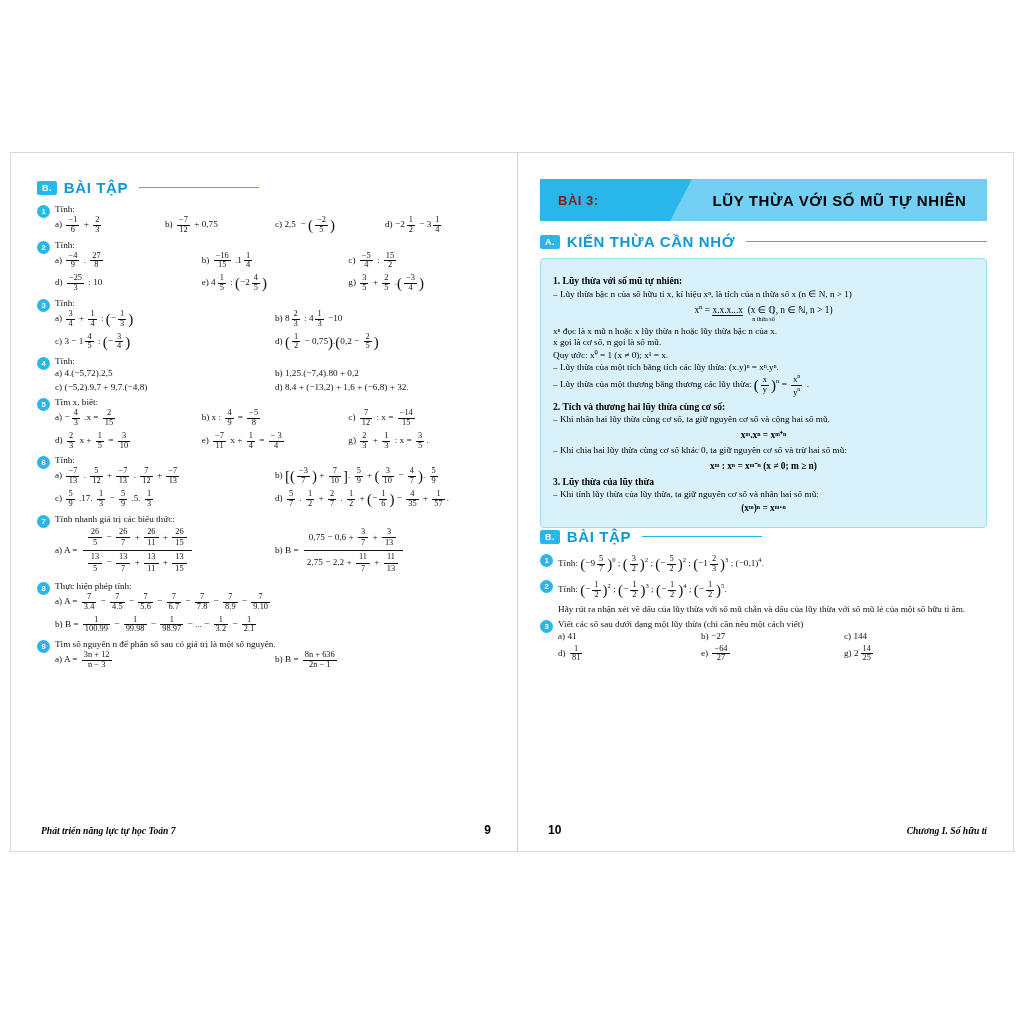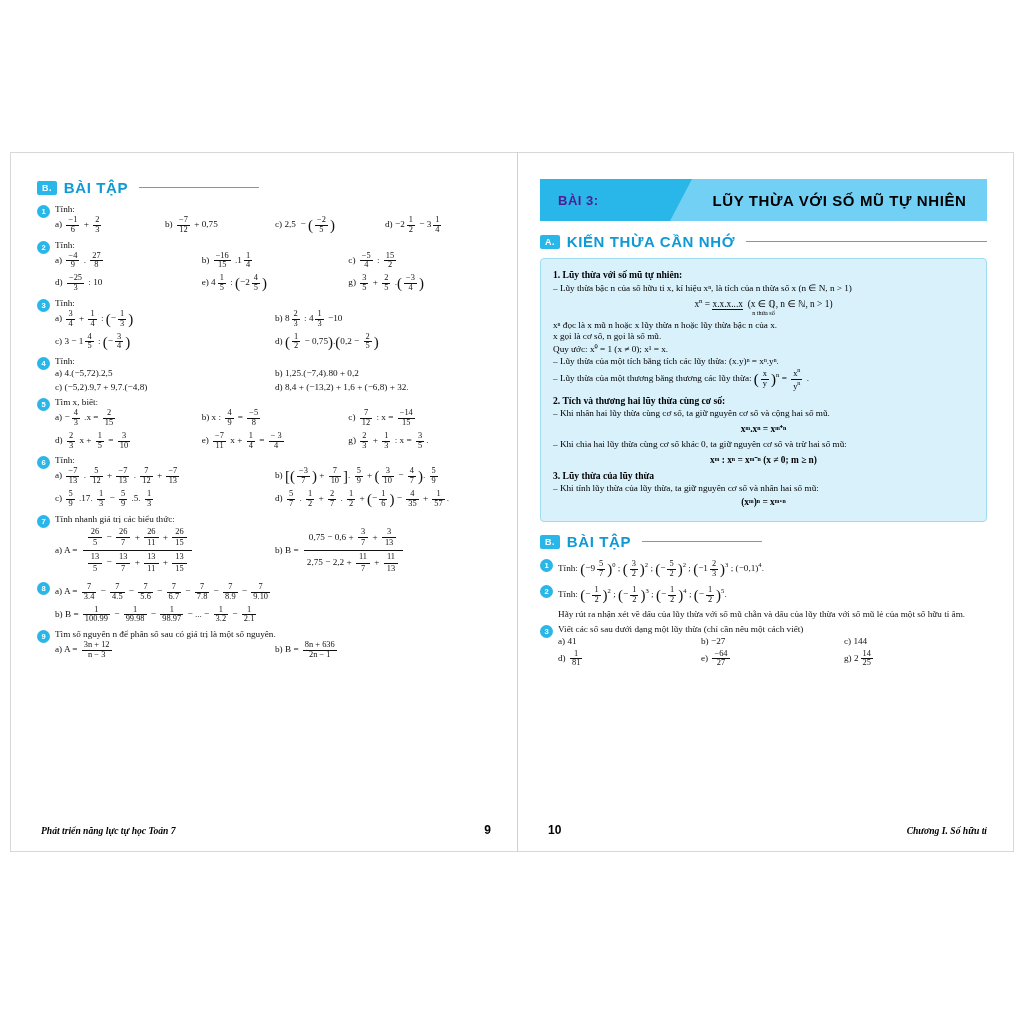--- a/index.html
+++ b/index.html
@@ -119,21 +119,21 @@
   .banner {
     position: relative;
     height: 42px;
     display: flex;
     align-items: stretch;
     margin-bottom: 12px;
   }
   .banner-left {
     background: #29b6e8;
     width: 112px;
-    color: #4c1d95;
+    color: #7f1d1d;
     font-family: "Liberation Sans", sans-serif;
     font-weight: bold;
     font-size: 13px;
     display: flex;
     align-items: center;
     padding-left: 18px;
     letter-spacing: .5px;
   }
   .banner-wedge {
     width: 22px;
@@ -151,23 +151,23 @@
     align-items: center;
     justify-content: center;
     letter-spacing: .6px;
     margin-left: -22px;
     padding-left: 22px;
   }
   .knowledge-box {
     background: #d9f1fb;
     border: 1px solid #9fdcf2;
     border-radius: 4px;
-    padding: 6px 12px 10px 12px;
+    padding: 12px 12px 10px 12px;
     margin-top: 4px;
-    margin-bottom: 11px;
+    margin-bottom: 0;
   }
   .kb-h { font-weight: bold; font-size: 9.6px; margin: 4px 0 2px 0; }
   .kb-p { font-size: 9.2px; margin: 1px 0; }
   .kb-c { text-align: center; font-size: 9.4px; margin: 4px 0; }
   .underbrace { font-size: 6.2px; display: block; text-align: center; }
   .ul-dots { border-bottom: 1px solid #111; }
 
   
   .footer {
     position: absolute;
@@ -315,20 +315,21 @@
                   <span class="d">2,75 − 2,2 + <span class="fr"><span class="n">11</span><span class="d">7</span></span> + <span class="fr"><span class="n">11</span><span class="d">13</span></span></span>
                 </span>
               </div>
             </div>
           </div>
         </div>
 
         <div class="ex">
           <span class="num">8</span>
           <div class="ex-body">
+            <div class="lead">Thực hiện phép tính:</div>
             <div class="itm">a) A = <span class="fr"><span class="n">7</span><span class="d">3.4</span></span> − <span class="fr"><span class="n">7</span><span class="d">4.5</span></span> − <span class="fr"><span class="n">7</span><span class="d">5.6</span></span> − <span class="fr"><span class="n">7</span><span class="d">6.7</span></span> − <span class="fr"><span class="n">7</span><span class="d">7.8</span></span> − <span class="fr"><span class="n">7</span><span class="d">8.9</span></span> − <span class="fr"><span class="n">7</span><span class="d">9.10</span></span></div>
             <div class="itm">b) B = <span class="fr"><span class="n">1</span><span class="d">100.99</span></span> − <span class="fr"><span class="n">1</span><span class="d">99.98</span></span> − <span class="fr"><span class="n">1</span><span class="d">98.97</span></span> − ... − <span class="fr"><span class="n">1</span><span class="d">3.2</span></span> − <span class="fr"><span class="n">1</span><span class="d">2.1</span></span></div>
           </div>
         </div>
 
         <div class="ex">
           <span class="num">9</span>
           <div class="ex-body">
             <div class="lead">Tìm số nguyên n để phân số sau có giá trị là một số nguyên.</div>
             <div class="cols2">

